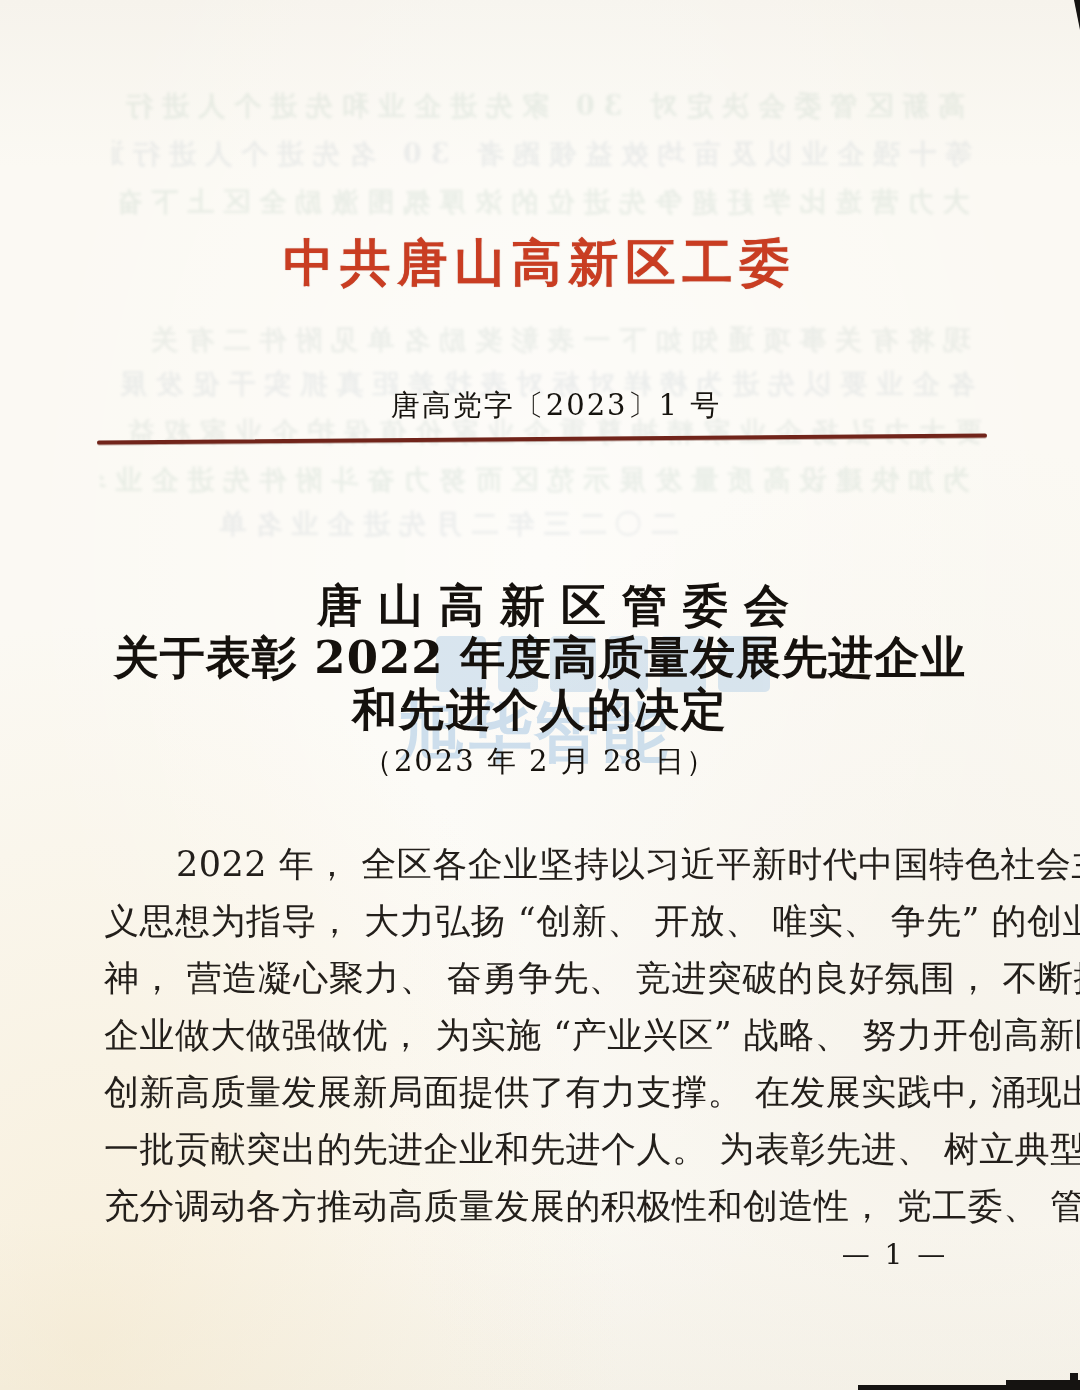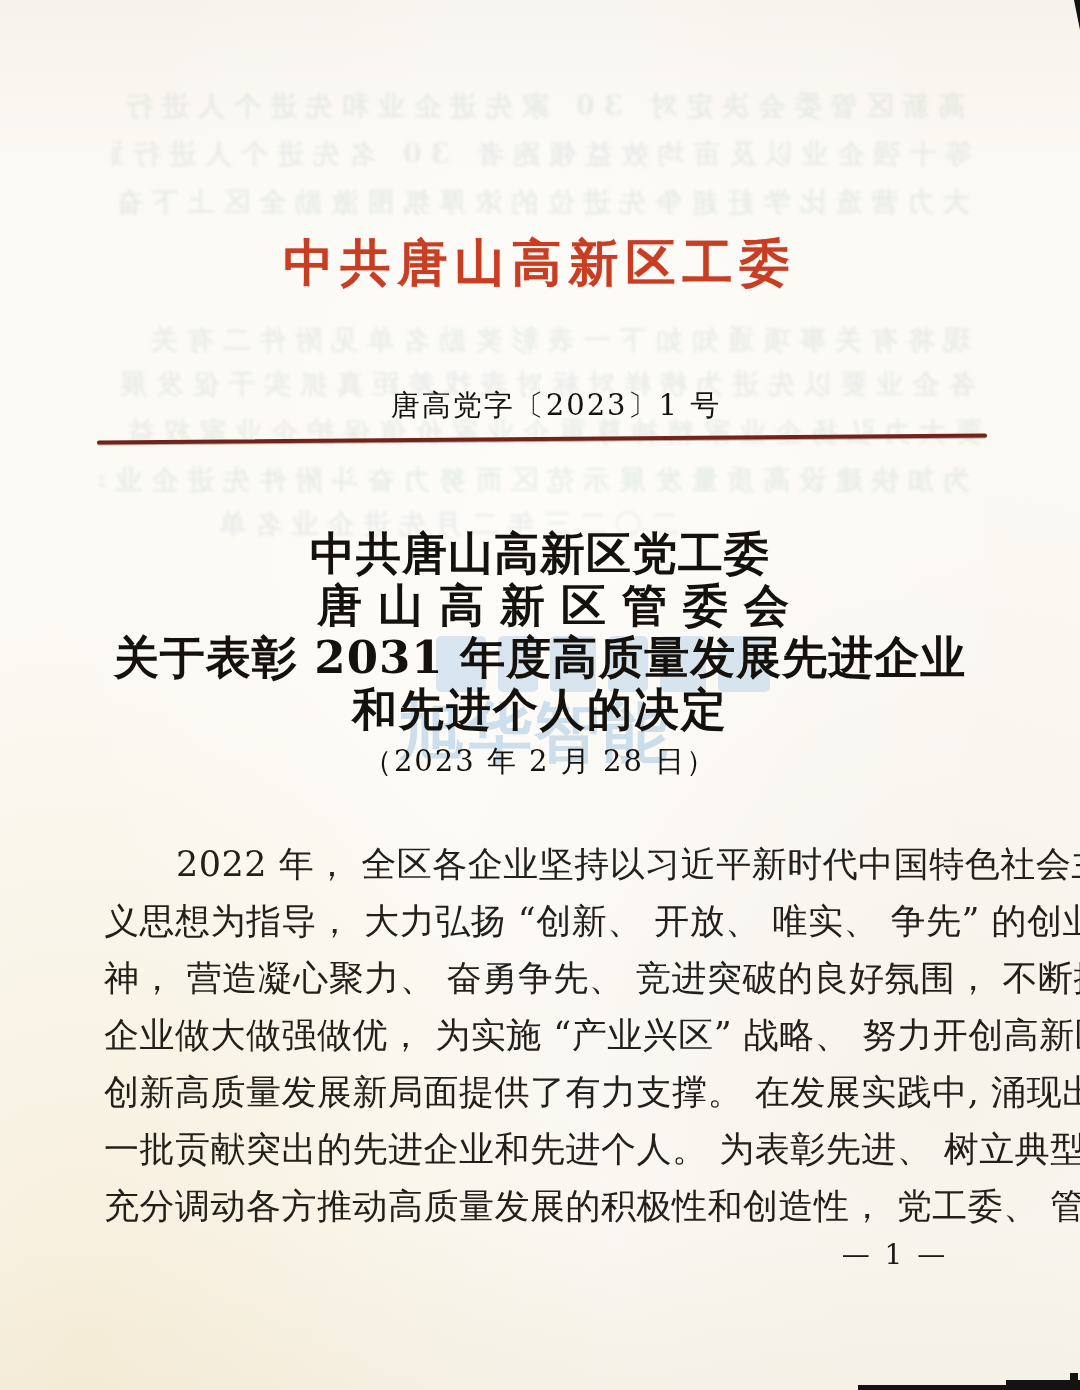--- a/index.html
+++ b/index.html
@@ -136,23 +136,22 @@
   </div>
 
   <div class="content">
 
     <div class="org-name">中共唐山高新区工委</div>
 
     <div class="doc-number">唐高党字〔2023〕1 号</div>
 
     <div class="red-rule"></div>
 
-    <div class="title-line title-1">中共唐山高新区党工委</div>
     <div class="title-line title-2">唐山高新区管委会</div>
-    <div class="title-line title-3">关于表彰 2031 年度高质量发展先进企业</div>
+    <div class="title-line title-3">关于表彰 2022 年度高质量发展先进企业</div>
     <div class="title-line title-4">和先进个人的决定</div>
     <div class="title-date">（2023 年 2 月 28 日）</div>
 
     <div class="body-text">
       <div class="body-line indent">2022 年， 全区各企业坚持以习近平新时代中国特色社会主</div>
       <div class="body-line">义思想为指导， 大力弘扬 “创新、 开放、 唯实、 争先” 的创业精</div>
       <div class="body-line">神， 营造凝心聚力、 奋勇争先、 竞进突破的良好氛围， 不断推动</div>
       <div class="body-line">企业做大做强做优， 为实施 “产业兴区” 战略、 努力开创高新区</div>
       <div class="body-line">创新高质量发展新局面提供了有力支撑。 在发展实践中, 涌现出</div>
       <div class="body-line">一批贡献突出的先进企业和先进个人。 为表彰先进、 树立典型，</div>

